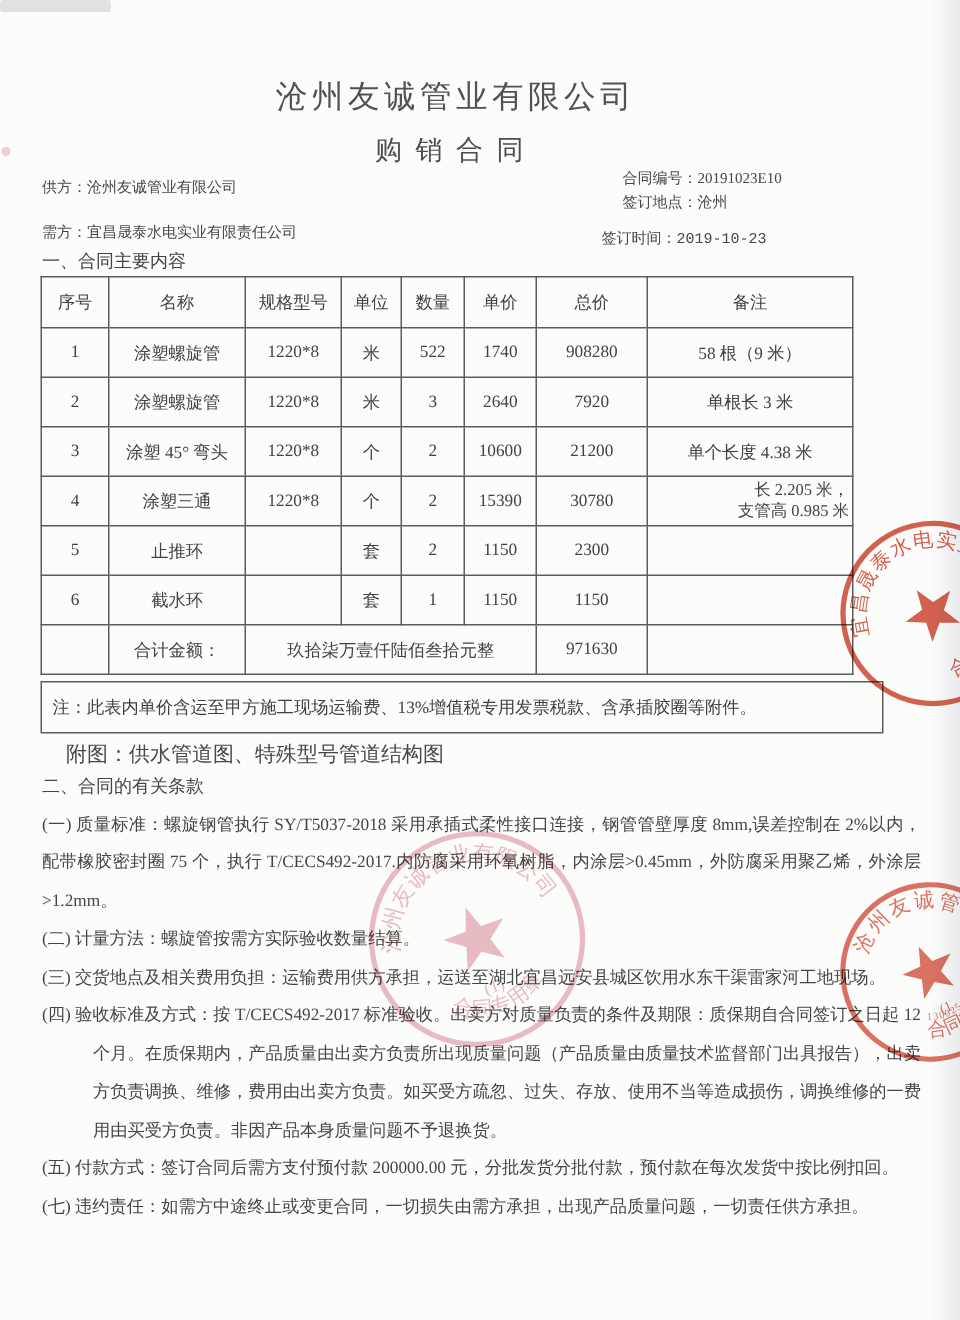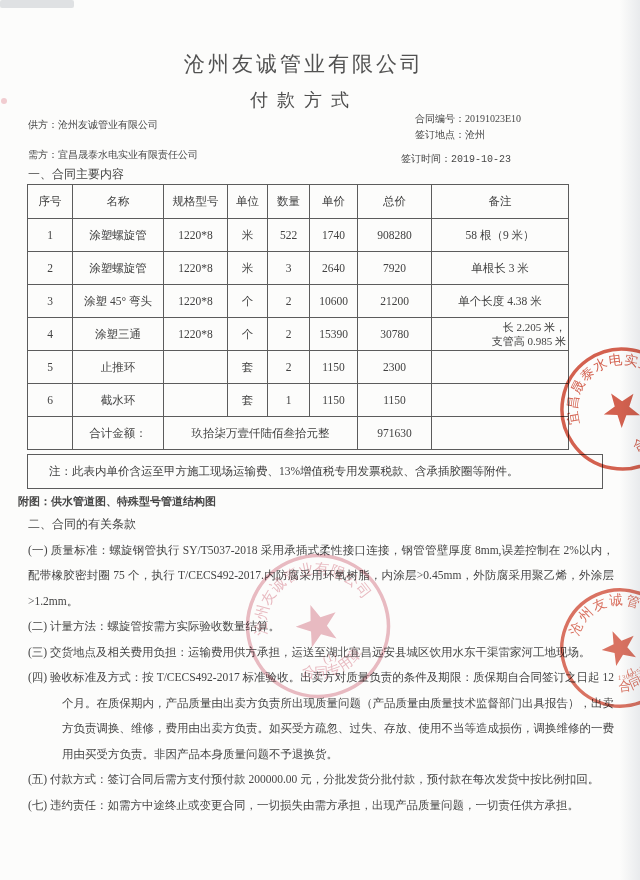--- a/index.html
+++ b/index.html
@@ -33,23 +33,23 @@
     padding:0 2px;font-weight:normal;overflow:hidden;
   }
   table.items thead th{height:33px;}
   table.items tbody td{height:32px;}
   tr.total-row td{height:33px;}
   .note2line{line-height:14px;font-size:11px;text-align:right;}
   
   .table-note{
     left:27px;top:454px;width:553px;height:33px;
     border:1px solid #5c5c5c;display:flex;align-items:center;
-    padding-left:21px;font-size:11.5px;color:#404040;
-  }
-  .attachment{left:18px;top:494px;font-size:11px;color:#474747;font-weight:bold;}
+    padding-left:7px;font-size:11.5px;color:#404040;
+  }
+  .attachment{left:44px;top:494px;font-size:14px;color:#474747;}
   
   .terms{
     left:28px;top:512px;width:586px;
     font-size:11.5px;line-height:25.5px;color:#454545;
     text-align:justify;
   }
   .terms p{margin:0;}
   .terms p.hang{padding-left:34px;text-indent:-34px;}
   .terms .head{text-align:left;font-size:12px;}
   
@@ -65,21 +65,21 @@
     background:linear-gradient(to right,rgba(188,194,203,0),rgba(188,194,203,.30));}
 </style>
 </head>
 <body>
 
 <div class="abs artifact-top"></div>
 <div class="abs artifact-dot"></div>
 <div class="abs right-shade"></div>
 
 <div class="abs doc-company">沧州友诚管业有限公司</div>
-<div class="abs doc-title">付款方式</div>
+<div class="abs doc-title">购销合同</div>
 
 <div class="abs meta m-supplier"><span>供方：</span><span>沧州友诚管业有限公司</span></div>
 <div class="abs meta m-buyer"><span>需方：</span><span>宜昌晟泰水电实业有限责任公司</span></div>
 <div class="abs meta m-no"><span>合同编号：</span><span>20191023E10</span></div>
 <div class="abs meta m-place"><span>签订地点：</span><span>沧州</span></div>
 <div class="abs meta m-date"><span>签订时间：</span><span>2019-10-23</span></div>
 
 <div class="abs sec-head sec1">一、合同主要内容</div>
 
 <table class="items">

